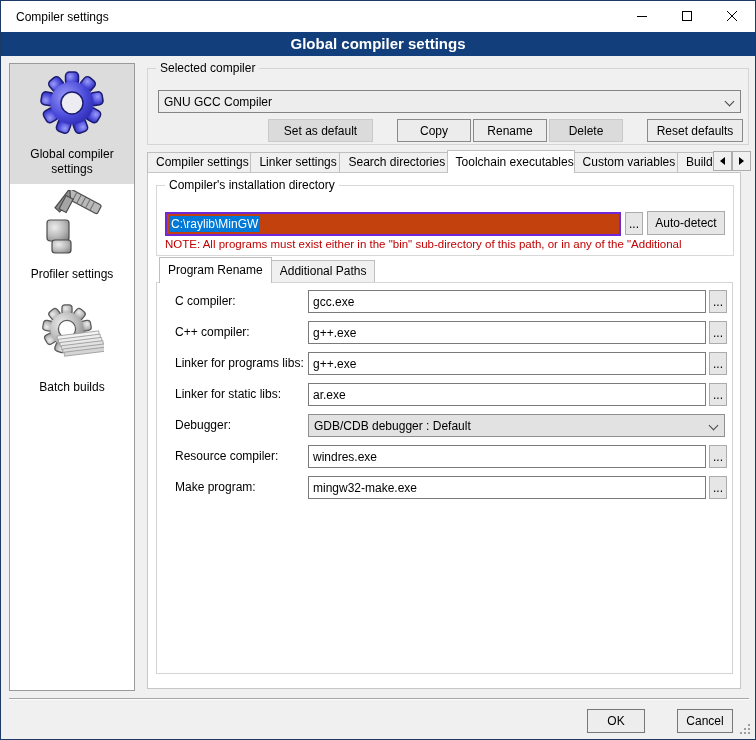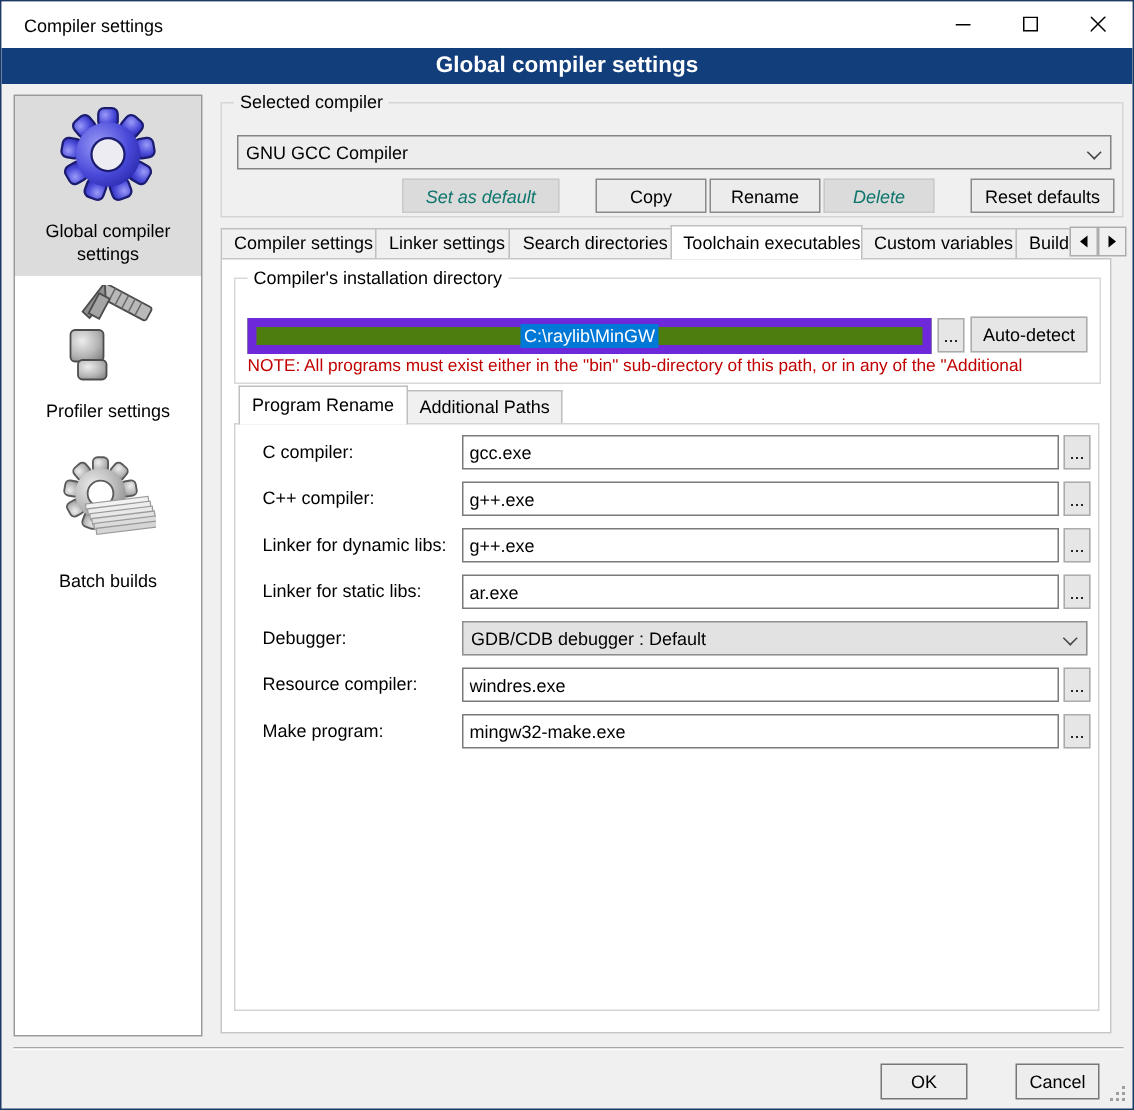--- a/index.html
+++ b/index.html
@@ -23,42 +23,42 @@
             font-weight:bold; font-size:15px; text-align:center; line-height:23px; }
   
   .sidebar { position:absolute; left:8px; top:62px; width:126px; height:628px; background:#fff; border:1px solid #9A9A9A; }
   .lb-item { display:flex; flex-direction:column; align-items:center; padding-top:6px; text-align:center; }
   .lb-item.selected { background:#DCDCDC; padding-bottom:7px; }
   .lb-label { margin-top:13px; line-height:15px; padding:0 4px; }
   .lb-gap { margin-bottom:15px; }
   
   .btn { position:absolute; background:#ECECEC; border:1px solid #8A8A8A; text-align:center; font-size:12px;
          display:flex; align-items:center; justify-content:center; font-family:"Liberation Sans",sans-serif; }
-  .btn.disabled { background:#DBDBDB; border-color:#C9C9C9; color:#0f766e;font-style:italic; }
+  .btn.disabled { background:#DBDBDB; border-color:#C9C9C9; color:#000000; }
   .groupbox { position:absolute; border:1px solid #D8D8D8; }
   .groupbox > .gb-label { position:absolute; top:-8px; left:8px; padding:0 4px; font-size:12px; }
   .textfield { position:absolute; height:23px; background:#fff; border:1px solid #7A7A7A; padding:0 4px; font-size:12px;
                font-family:"Liberation Sans",sans-serif; }
   .combo { position:absolute; height:23px; border:1px solid #8F8F8F; background:#E9E9E9; display:flex; align-items:center;
            padding:0 22px 0 5px; }
   .combo .chev { position:absolute; right:7px; top:7px; width:7px; height:7px; border-right:1.4px solid #444;
                  border-bottom:1.4px solid #444; transform:rotate(45deg); }
   
   .tabs-row { position:absolute; display:flex; align-items:flex-end; white-space:nowrap; }
   .tab { display:inline-block; height:20px; line-height:19px; padding:0 8px; background:#F0F0F0;
          border:1px solid #BFBFBF; border-bottom:none; margin-right:-1px; margin-bottom:1px; overflow:hidden; }
   .tab.active { height:23px; line-height:22px; background:#fff; margin-bottom:0; position:relative; z-index:2; }
   .tab.clipped { width:39px; padding-right:0; }
   .tab-spin { position:absolute; width:19px; height:20px; background:#F0F0F0; border:1px solid #ADADAD;
               display:flex; align-items:center; justify-content:center; }
   .tri-l { width:0; height:0; border-top:4px solid transparent; border-bottom:4px solid transparent; border-right:5px solid #000; }
   .tri-r { width:0; height:0; border-top:4px solid transparent; border-bottom:4px solid transparent; border-left:5px solid #000; }
   
   .page { position:absolute; background:#fff; border:1px solid #C6C6C6; }
-  .focus-input { position:absolute; height:24px; background:#4d7c0f; border:6px solid #6d28d9; display:flex; align-items:center; padding:0 2px;justify-content:center; }
+  .focus-input { position:absolute; height:24px; background:#c2410c; border:2px solid #6d28d9; display:flex; align-items:center; padding:0 2px; }
   .sel-text { background:#0078D7; color:#fff; padding:1px 2px; }
   .note { position:absolute; color:#C00000; font-size:11.5px; white-space:nowrap; overflow:hidden; }
   .field-label { position:absolute; left:18px; line-height:23px; }
   .footer-sep { position:absolute; left:8px; width:740px; height:2px; border-top:1px solid #A6A6A6; border-bottom:1px solid #FDFDFD; }
   .grip { position:absolute; right:3px; bottom:3px; }
 </style>
 </head>
 <body>
 
 <div class="window">
@@ -216,21 +216,21 @@
 
       <div style="position:absolute; left:0; top:38px; width:100%; height:23px;">
         <span class="field-label">C++ compiler:</span>
         <input class="textfield" style="left: 151px; width: 398px;" value="g++.exe">
         <div class="btn" style="left:552px; top:0; width:18px; height:23px; border-color:#ABABAB; background:#E6E6E6;">
             <span>...</span>
           </div>
       </div>
 
       <div style="position:absolute; left:0; top:69px; width:100%; height:23px;">
-        <span class="field-label">Linker for dynamic libs:</span>
+        <span class="field-label">Linker for programs libs:</span>
         <input class="textfield" style="left: 151px; width: 398px;" value="g++.exe">
         <div class="btn" style="left:552px; top:0; width:18px; height:23px; border-color:#ABABAB; background:#E6E6E6;">
             <span>...</span>
           </div>
       </div>
 
       <div style="position:absolute; left:0; top:100px; width:100%; height:23px;">
         <span class="field-label">Linker for static libs:</span>
         <input class="textfield" style="left: 151px; width: 398px;" value="ar.exe">
         <div class="btn" style="left:552px; top:0; width:18px; height:23px; border-color:#ABABAB; background:#E6E6E6;">

